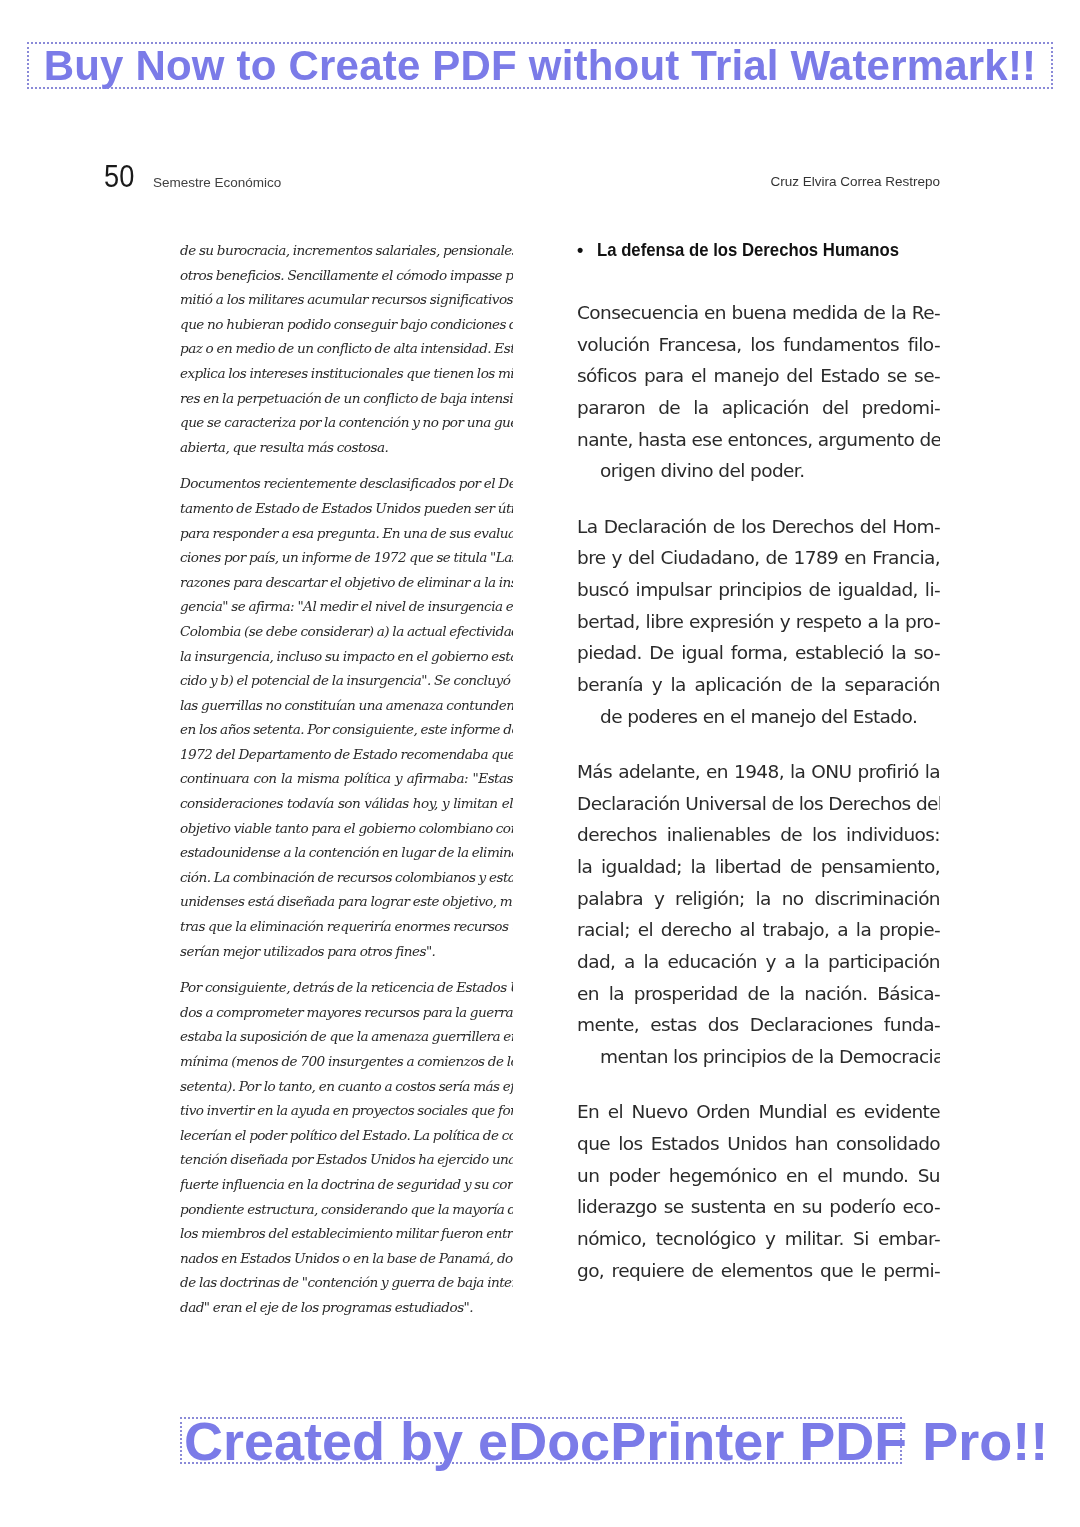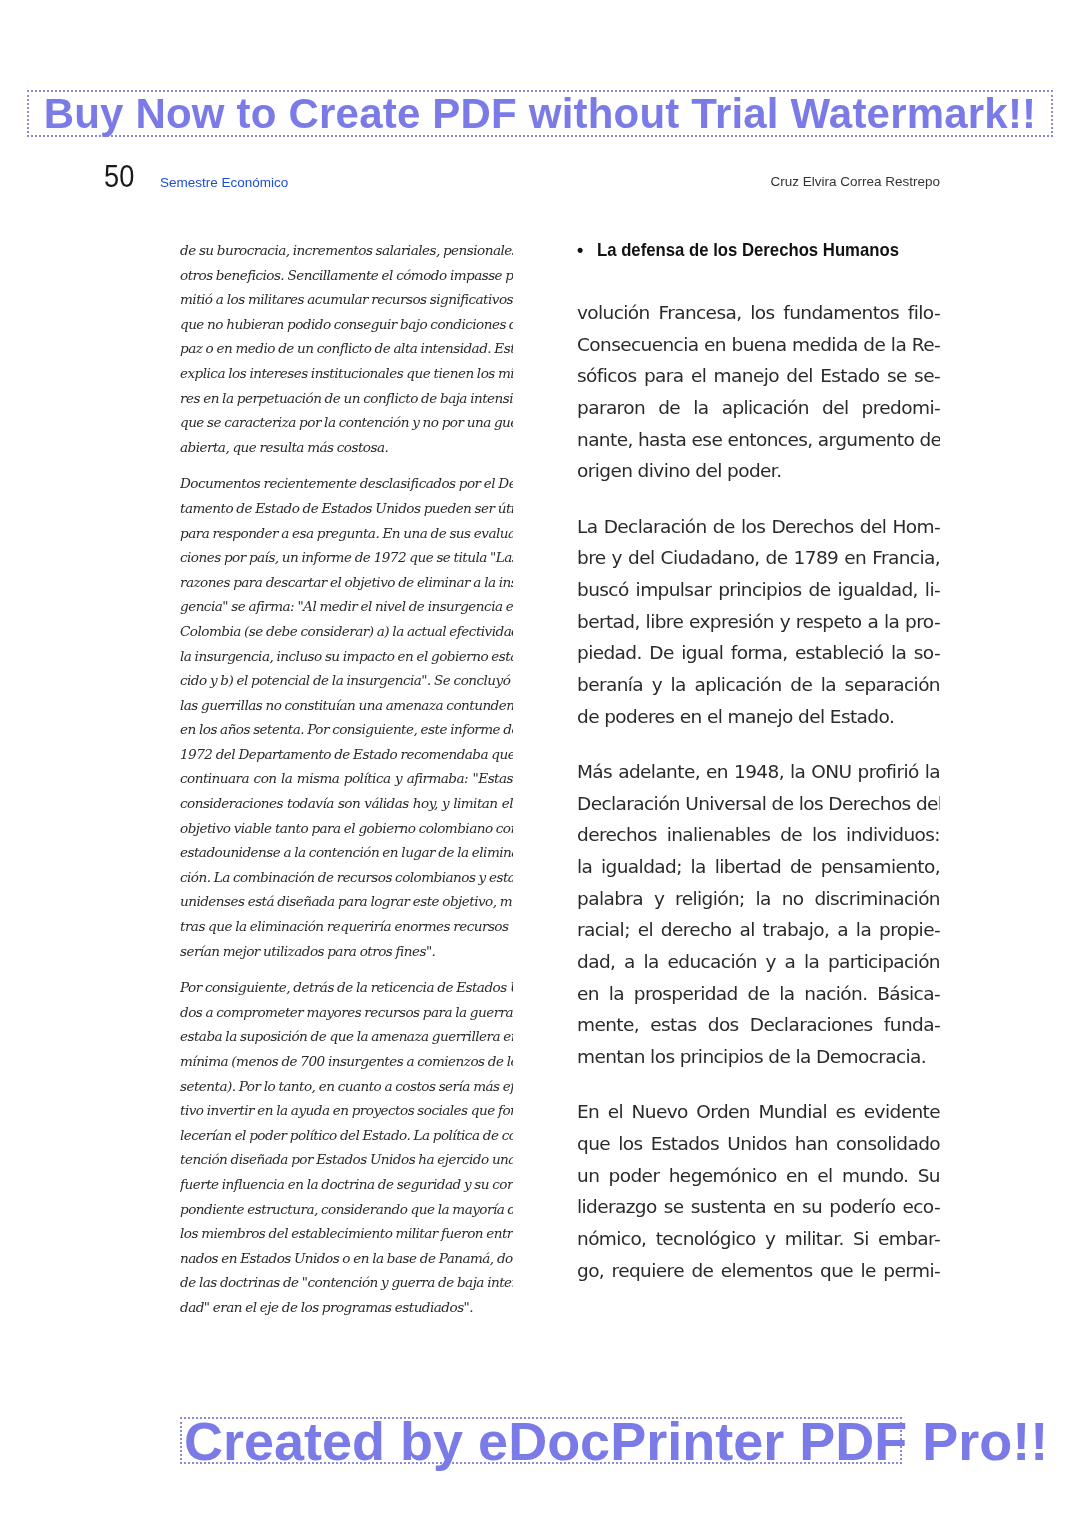--- a/index.html
+++ b/index.html
@@ -9,31 +9,31 @@
       position: absolute;
       border: 2px dotted #8a8ad8;
       color: #7b7be8;
       font-family: "Liberation Sans", sans-serif;
       font-weight: bold;
       white-space: nowrap;
       box-sizing: border-box;
       line-height: 1;
       display: flex; align-items: center; justify-content: center;
     }
-    .wm-top { left: 27px; top: 42px; width: 1026px; height: 47px; font-size: 42px; letter-spacing: 0.2px; margin-top: 48px; }
+    .wm-top { left: 27px; top: 42px; width: 1026px; height: 47px; font-size: 42px; letter-spacing: 0.2px; }
     .wm-bottom { left: 180px; top: 1417px; width: 722px; height: 47px; font-size: 54px; justify-content: flex-start; padding-left: 2px; }
 
     .page-number {
       position: absolute; left: 104px; top: 158px;
       font-family: "Liberation Sans", sans-serif; font-size: 32px; color: #1a1a1a;
       transform: scaleX(0.85); transform-origin: left;
     }
     .journal-name {
-      position: absolute; left: 160px; top: 175px;
-      font-family: "Liberation Sans", sans-serif; font-size: 13.5px; color: #1d4ed8;
+      position: absolute; left: 153px; top: 175px;
+      font-family: "Liberation Sans", sans-serif; font-size: 13.5px; color: #404040;
     }
     .author-name {
       position: absolute; right: 140px; top: 174px;
       font-family: "Liberation Sans", sans-serif; font-size: 13.5px; color: #333; margin-left: 19px;
     }
 
     .col-left {
       position: absolute; left: 180px; top: 238px; width: 333px;
       font-family: "DejaVu Serif", serif; font-style: italic;
       font-size: 13.6px; color: #2a2a2a;
@@ -59,21 +59,21 @@
     }
     .section-heading .bullet { width: 50px; font-size: 18px; }
     .section-heading .heading-text { transform: scaleX(0.88); transform-origin: left; white-space: nowrap; }
     .col-right .para { margin-bottom: 23.5px; }
     .col-right .line {
       height: 31.7px; line-height: 31.7px;
       text-align: justify; text-align-last: justify;
       white-space: nowrap; overflow: hidden;
       letter-spacing: -0.6px;
     }
-    .col-right .line.last { text-align-last: left; }
+    .col-right .line.last { text-align-last: left; margin-left: 23px; }
   </style>
 </head>
 <body>
 
 <div class="watermark wm-top">Buy Now to Create PDF without Trial Watermark!!</div>
 
 <div>
   <div class="page-number">50</div>
   <div class="journal-name">Semestre Económico</div>
   <div class="author-name">Cruz Elvira Correa Restrepo</div>
@@ -131,22 +131,22 @@
     </div>
   </div>
 
 <div class="col-right">
   <div class="section-heading">
     <span class="bullet">•</span>
     <span class="heading-text">La defensa de los Derechos Humanos</span>
   </div>
   <div id="right-paras">
       <div class="para">
+        <div class="line">Consecuencia en buena medida de la Re-</div>
         <div class="line">volución Francesa, los fundamentos filo-</div>
-        <div class="line">Consecuencia en buena medida de la Re-</div>
         <div class="line">sóficos para el manejo del Estado se se-</div>
         <div class="line">pararon de la aplicación del predomi-</div>
         <div class="line">nante, hasta ese entonces, argumento del</div>
         <div class="line last">origen divino del poder.</div>
       </div>
       <div class="para">
         <div class="line">La Declaración de los Derechos del Hom-</div>
         <div class="line">bre y del Ciudadano, de 1789 en Francia,</div>
         <div class="line">buscó impulsar principios de igualdad, li-</div>
         <div class="line">bertad, libre expresión y respeto a la pro-</div>

